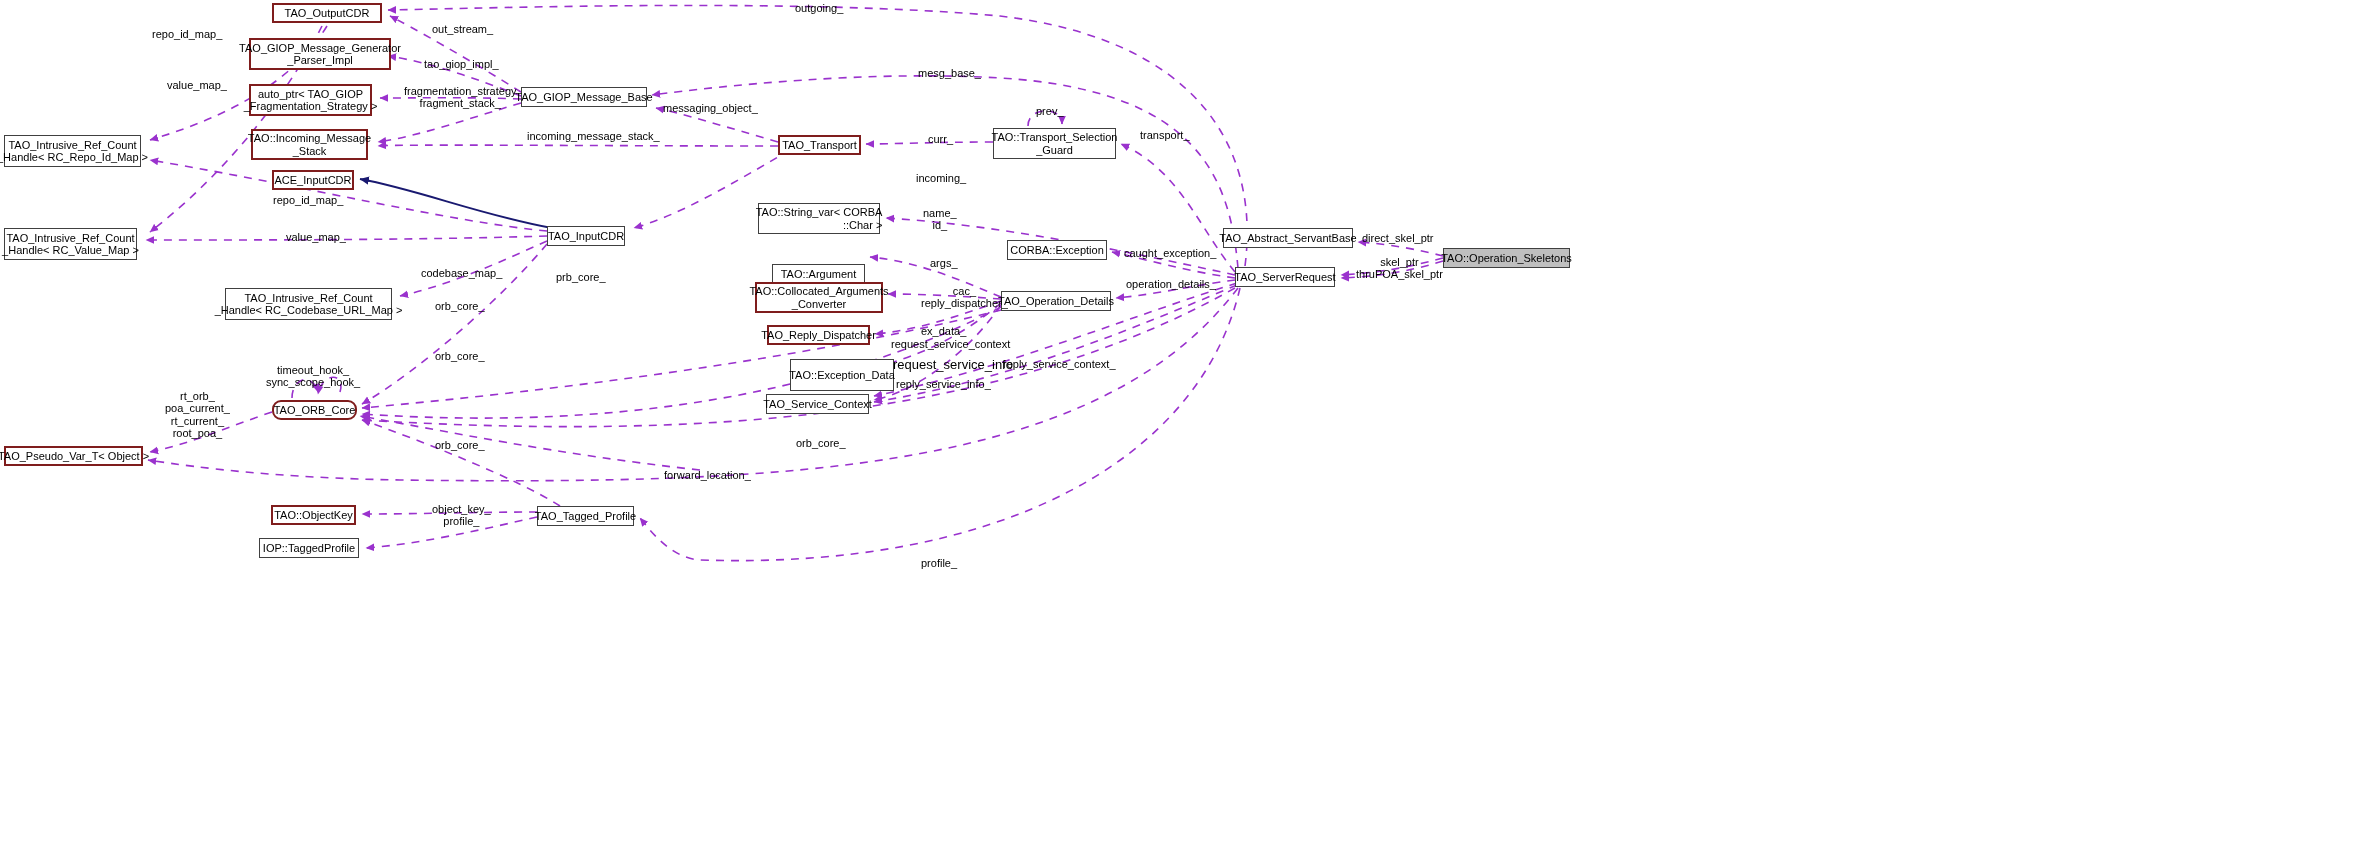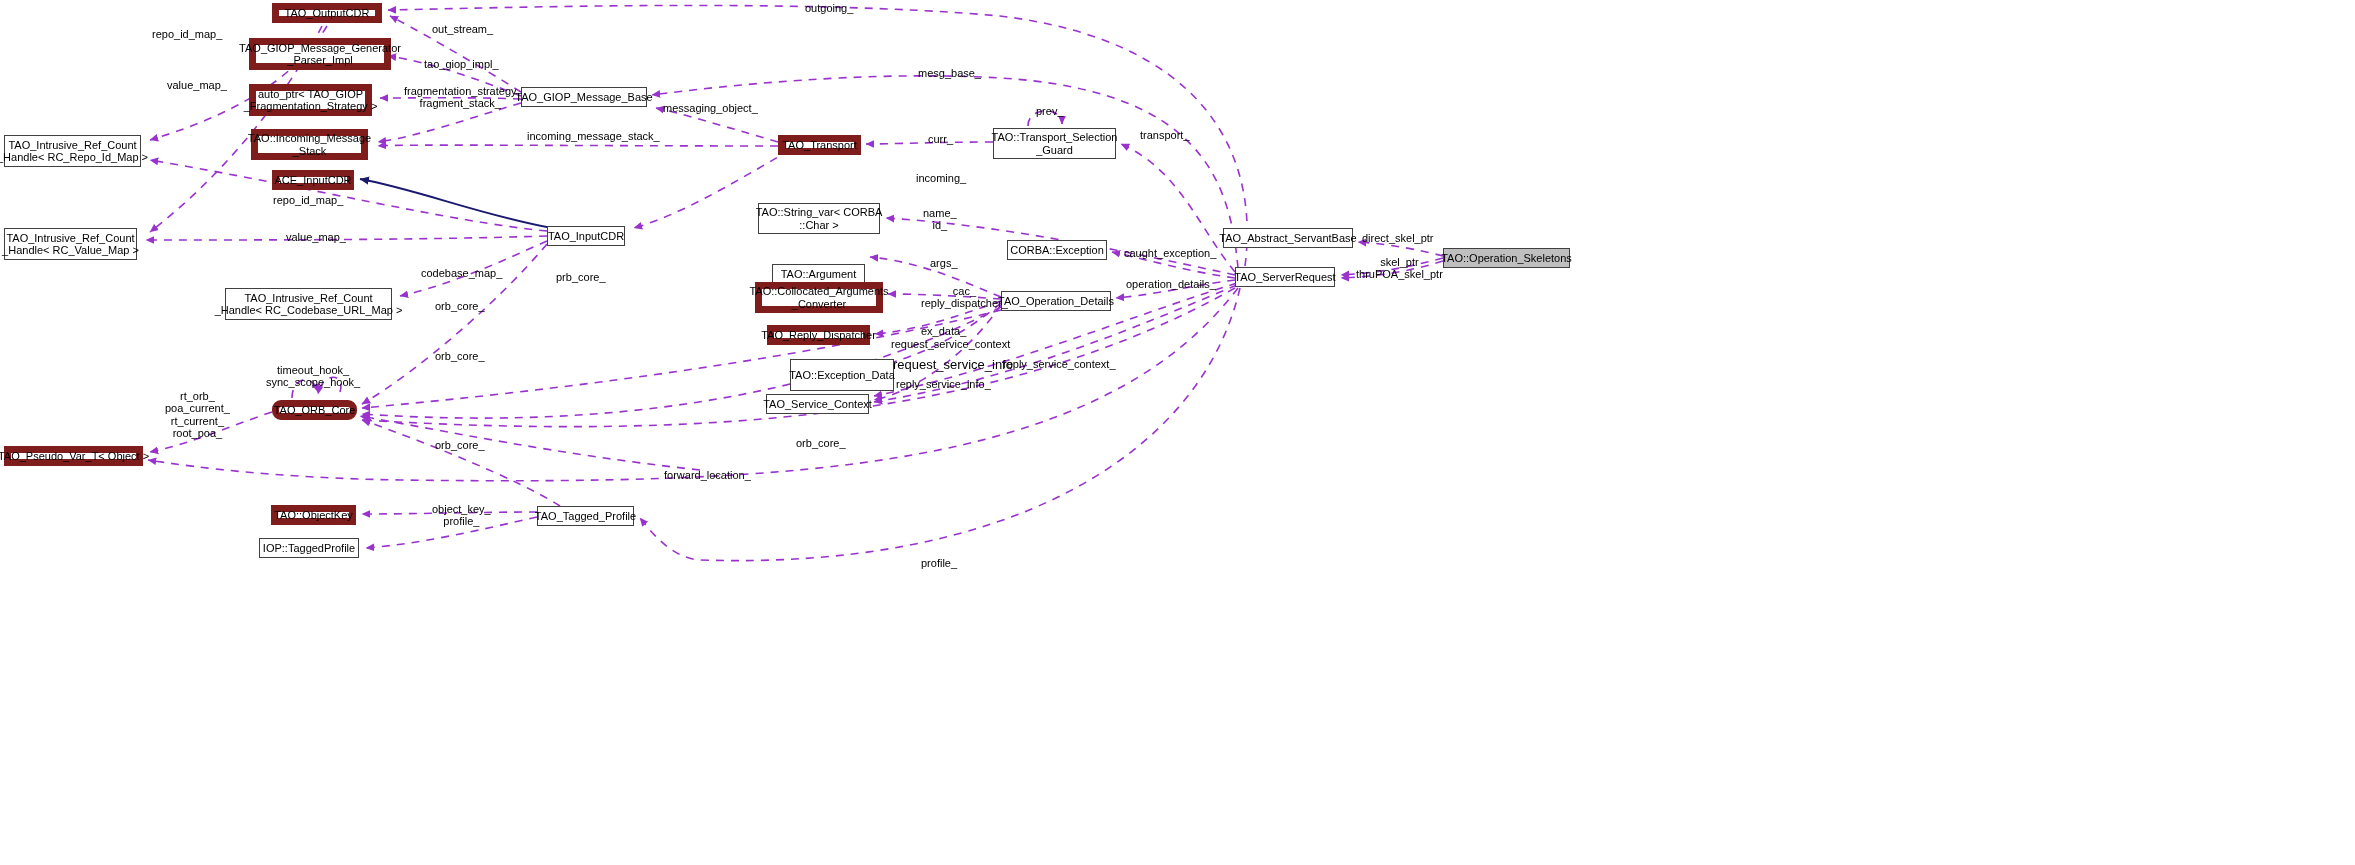--- a/index.html
+++ b/index.html
@@ -2,21 +2,21 @@
 <html><head>
 <meta charset="utf-8">
 <style>
   html,body{margin:0;padding:0;background:#ffffff;}
   body{font-family:"Liberation Sans",sans-serif;}
   #stage{position:relative;width:2355px;height:865px;background:#fff;overflow:hidden;}
   svg#wires{position:absolute;left:0;top:0;width:2355px;height:865px;}
   .node{position:absolute;box-sizing:border-box;display:flex;align-items:center;justify-content:center;
         text-align:center;background:#ffffff;line-height:1.12;white-space:pre;}
   .node.grey{border:1px solid #404040;color:#000;}
-  .node.red{border:7px solid #7f1d1d;color:#000;}
+  .node.red{border:2px solid #7f1d1d;color:#000;}
   .node.filled{border:1px solid #404040;background:#bfbfbf;color:#000;}
   .elabel{position:absolute;color:#000;white-space:pre;text-align:center;line-height:1.12;}
 </style>
 </head>
 <body>
 
 <div id="stage">
   <svg id="wires" viewBox="0 0 2355 865">
     <defs>
       <marker id="ah" markerWidth="9" markerHeight="9" refX="8.2" refY="4.5" orient="auto" markerUnits="userSpaceOnUse">
@@ -122,36 +122,36 @@
     <div class="node grey" style="left: 225px; top: 288px; width: 167px; height: 32px; font-size: 11px;">TAO_Intrusive_Ref_Count
 _Handle&lt; RC_Codebase_URL_Map &gt;</div>
     <div class="node red" style="left: 4px; top: 446px; width: 139px; height: 20px; font-size: 11px;">TAO_Pseudo_Var_T&lt; Object &gt;</div>
     <div class="node red" style="left: 272px; top: 400px; width: 85px; height: 20px; font-size: 11px; border-radius: 9px;">TAO_ORB_Core</div>
     <div class="node red" style="left: 271px; top: 505px; width: 85px; height: 20px; font-size: 11px;">TAO::ObjectKey</div>
     <div class="node grey" style="left: 259px; top: 538px; width: 100px; height: 20px; font-size: 11px;">IOP::TaggedProfile</div>
     <div class="node grey" style="left: 521px; top: 87px; width: 126px; height: 20px; font-size: 11px;">TAO_GIOP_Message_Base</div>
     <div class="node grey" style="left: 547px; top: 226px; width: 78px; height: 20px; font-size: 11px;">TAO_InputCDR</div>
     <div class="node grey" style="left: 537px; top: 506px; width: 97px; height: 20px; font-size: 11px;">TAO_Tagged_Profile</div>
     <div class="node red" style="left: 778px; top: 135px; width: 83px; height: 20px; font-size: 11px;">TAO_Transport</div>
-    <div class="node grey" style="left: 758px; top: 203px; width: 122px; height: 31px; font-size: 11px;">TAO::String_var&lt; CORBA
+    <div class="node grey" style="left: 758px; top: 203px; width: 122px; height: 31px; font-size: 11px; text-align: right;">TAO::String_var&lt; CORBA
 ::Char &gt;</div>
     <div class="node grey" style="left: 772px; top: 247px; width: 93px; height: 20px; font-size: 11px; margin-top: 17px;">TAO::Argument</div>
     <div class="node red" style="left: 755px; top: 282px; width: 128px; height: 31px; font-size: 11px;">TAO::Collocated_Arguments
 _Converter</div>
     <div class="node red" style="left: 767px; top: 325px; width: 103px; height: 20px; font-size: 11px;">TAO_Reply_Dispatcher</div>
     <div class="node grey" style="left: 790px; top: 359px; width: 104px; height: 32px; font-size: 11px;">TAO::Exception_Data</div>
     <div class="node grey" style="left: 766px; top: 394px; width: 103px; height: 20px; font-size: 11px;">TAO_Service_Context</div>
     <div class="node grey" style="left: 993px; top: 128px; width: 123px; height: 31px; font-size: 11px;">TAO::Transport_Selection
 _Guard</div>
     <div class="node grey" style="left: 1007px; top: 240px; width: 100px; height: 20px; font-size: 11px;">CORBA::Exception</div>
     <div class="node grey" style="left: 1001px; top: 291px; width: 110px; height: 20px; font-size: 11px;">TAO_Operation_Details</div>
     <div class="node grey" style="left: 1223px; top: 228px; width: 130px; height: 20px; font-size: 11px;">TAO_Abstract_ServantBase</div>
     <div class="node grey" style="left: 1235px; top: 267px; width: 100px; height: 20px; font-size: 11px;">TAO_ServerRequest</div>
     <div class="node filled" style="left: 1443px; top: 248px; width: 127px; height: 20px; font-size: 11px;">TAO::Operation_Skeletons</div>
-    <div class="elabel" style="left: 795px; top: 2px; font-size: 11px; margin-left: 10px;">outgoing_</div>
+    <div class="elabel" style="left: 795px; top: 2px; font-size: 11px;">outgoing_</div>
     <div class="elabel" style="left: 152px; top: 28px; font-size: 11px;">repo_id_map_</div>
     <div class="elabel" style="left: 432px; top: 23px; font-size: 11px;">out_stream_</div>
     <div class="elabel" style="left: 424px; top: 58px; font-size: 11px;">tao_giop_impl_</div>
     <div class="elabel" style="left: 167px; top: 79px; font-size: 11px;">value_map_</div>
     <div class="elabel" style="left: 404px; top: 85px; font-size: 11px;">fragmentation_strategy
 fragment_stack_</div>
     <div class="elabel" style="left: 918px; top: 67px; font-size: 11px;">mesg_base_</div>
     <div class="elabel" style="left: 663px; top: 102px; font-size: 11px;">messaging_object_</div>
     <div class="elabel" style="left: 1036px; top: 105px; font-size: 11px;">prev_</div>
     <div class="elabel" style="left: 1140px; top: 129px; font-size: 11px;">transport_</div>

